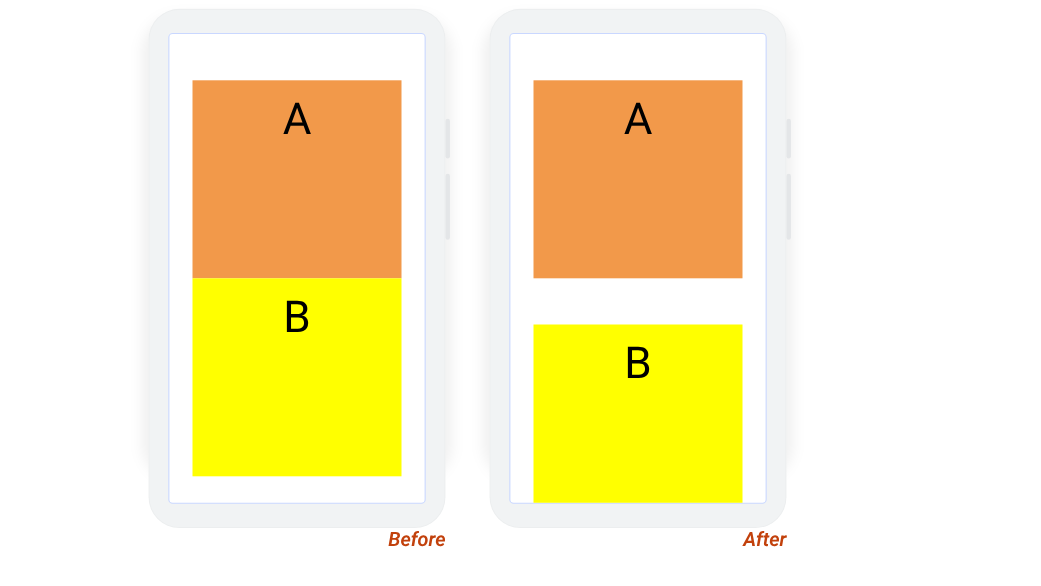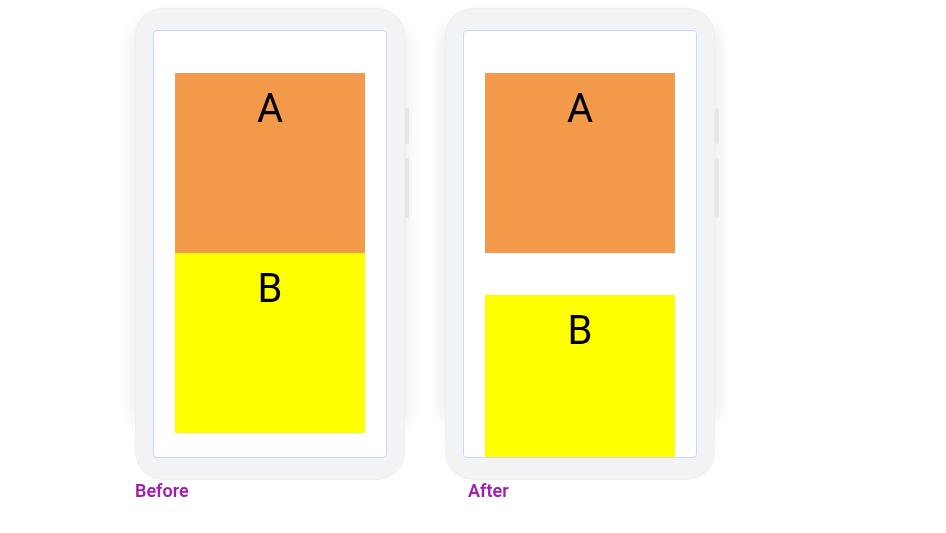--- a/index.html
+++ b/index.html
@@ -92,27 +92,28 @@
   .before .block.b { top: 222px; }
 
   
   .after .block.a { top: 42px; }
   .after .block.b { top: 264px; }
 
   .caption {
     position: absolute;
     top: 480px;
     width: 270px;
-    text-align: left;
+    text-align: right;
     font-size: 18px;
     font-weight: 600;
-    color: #a21caf;
+    color: #c2410c;
+    font-style: italic;
   }
   .caption.before { left: 135px; }
-  .caption.after  { left: 468px; }
+  .caption.after  { left: 445px; }
 </style>
 </head>
 <body>
 
 <div class="stage">
 
   <div class="phone-group before">
     <div class="phone-shadow"></div>
     <div class="phone-body">
       <div class="screen">

